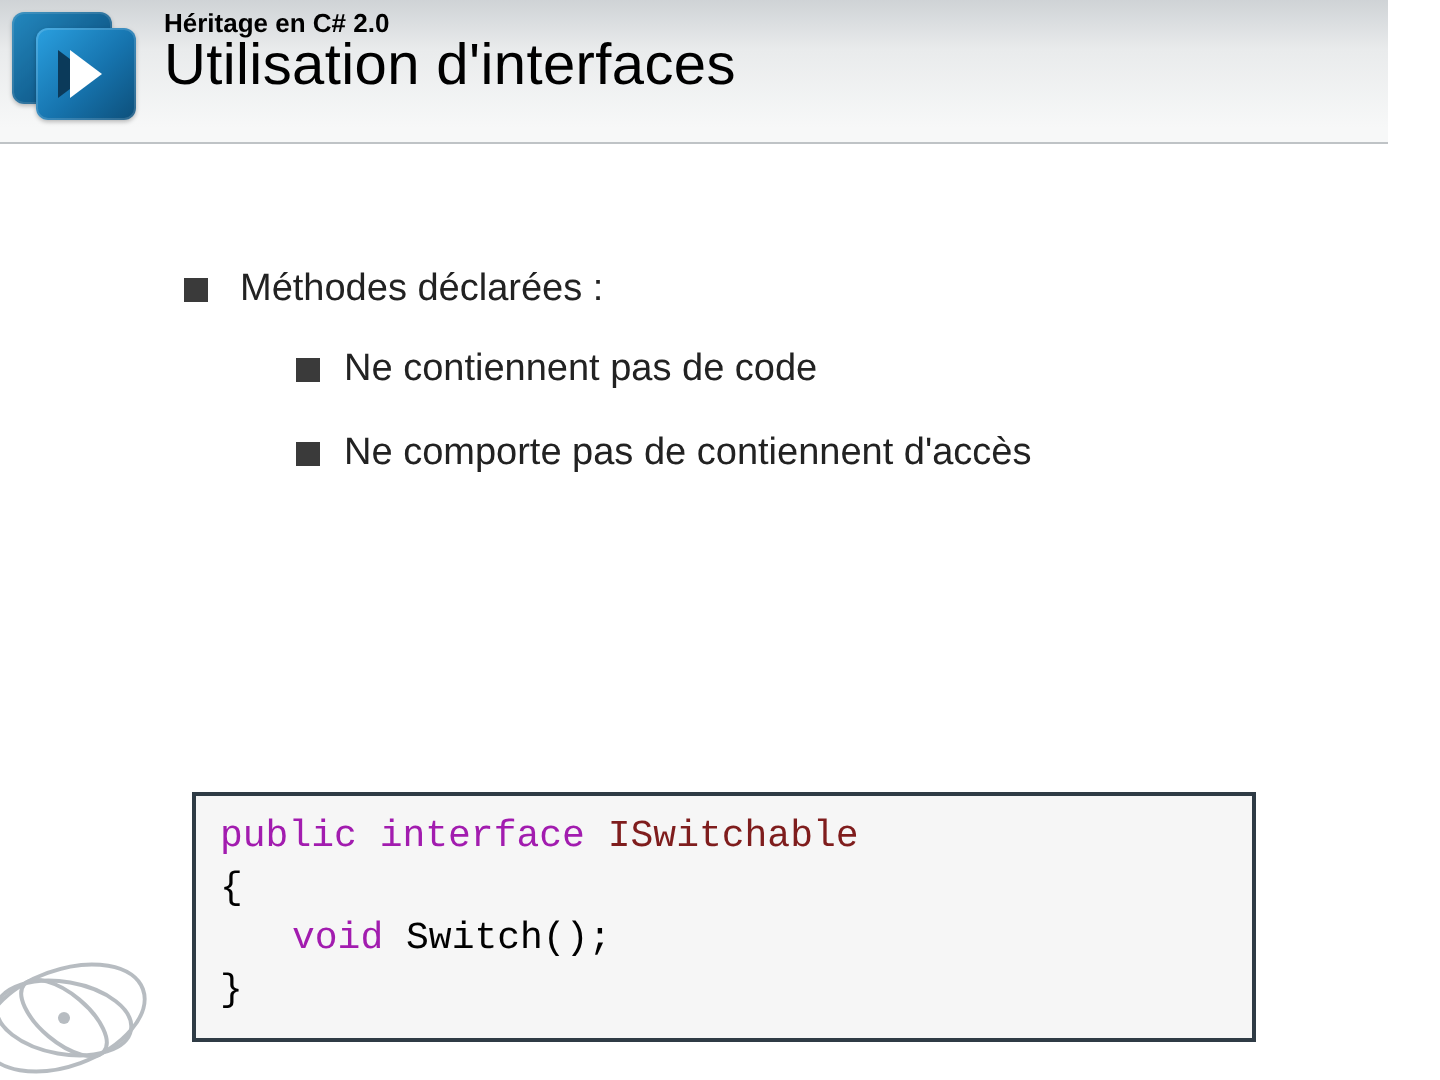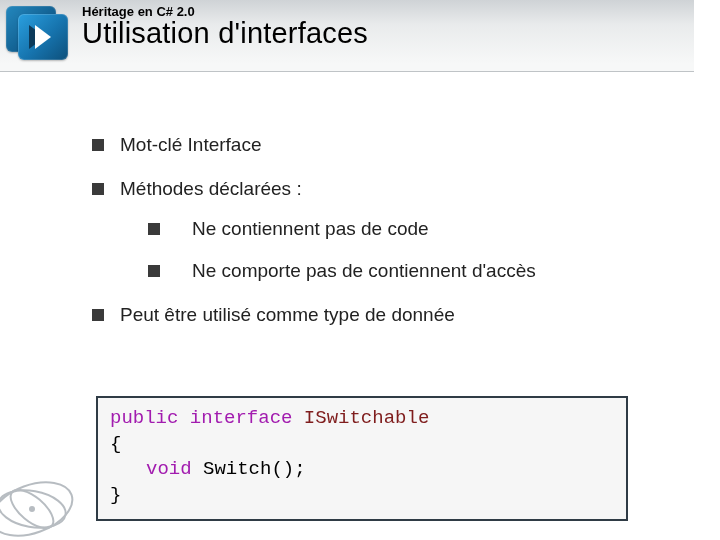--- a/index.html
+++ b/index.html
@@ -32,21 +32,21 @@
     border-left: 16px solid #ffffff;
     filter: drop-shadow(-6px 0 0 #0b3a5a);
   }
 
   
   .content { position: absolute; top: 134px; left: 92px; right: 48px; }
   ul { list-style: none; }
   .lvl1 > li { position: relative; padding-left: 28px; margin-bottom: 22px; font-size: 19px; color: #222; }
   .lvl1 > li::before { content: ""; position: absolute; left: 0; top: 5px; width: 12px; height: 12px; background: #3a3a3a; }
   .lvl2 { margin-top: 18px; }
-  .lvl2 > li { position: relative; padding-left: 44px; margin-bottom: 20px; font-size: 19px; color: #222; margin-left: 28px; }
+  .lvl2 > li { position: relative; padding-left: 24px; margin-bottom: 20px; font-size: 19px; color: #222; margin-left: 28px; }
   .lvl2 > li::before { content: ""; position: absolute; left: 0; top: 5px; width: 12px; height: 12px; background: #3a3a3a; }
 
   
   .code-box {
     position: absolute; left: 96px; top: 396px; width: 532px;
     border: 2px solid #2f3b45; background: #f6f6f6;
     padding: 8px 12px 10px 12px;
     font-family: "Courier New", Courier, monospace; font-size: 19px; line-height: 1.35;
     white-space: pre;
   }
@@ -71,29 +71,27 @@
       </div>
     </div>
     <div class="header-text">
       <div class="pretitle">Héritage en C# 2.0</div>
       <div class="title">Utilisation d'interfaces</div>
     </div>
   </div>
 
   <div class="content">
     <ul class="lvl1">
-      <li>Mot-clé Interface</li>
       <li>
         <span>Méthodes déclarées :</span>
         <ul class="lvl2">
           <li>Ne contiennent pas de code</li>
           <li>Ne comporte pas de contiennent d'accès</li>
         </ul>
       </li>
-      <li>Peut être utilisé comme type de donnée</li>
     </ul>
   </div>
 
   <div class="code-box"><span class="kw">public</span> <span class="kw">interface</span> <span class="typ">ISwitchable</span>
 <span class="pln">{</span>
 <span class="indent"></span><span class="kw">void</span> <span class="pln">Switch();</span>
 <span class="pln">}</span></div>
 
   <svg class="swirl" viewBox="0 0 100 100">
     <g fill="none" stroke="#7d8790" stroke-width="2">

